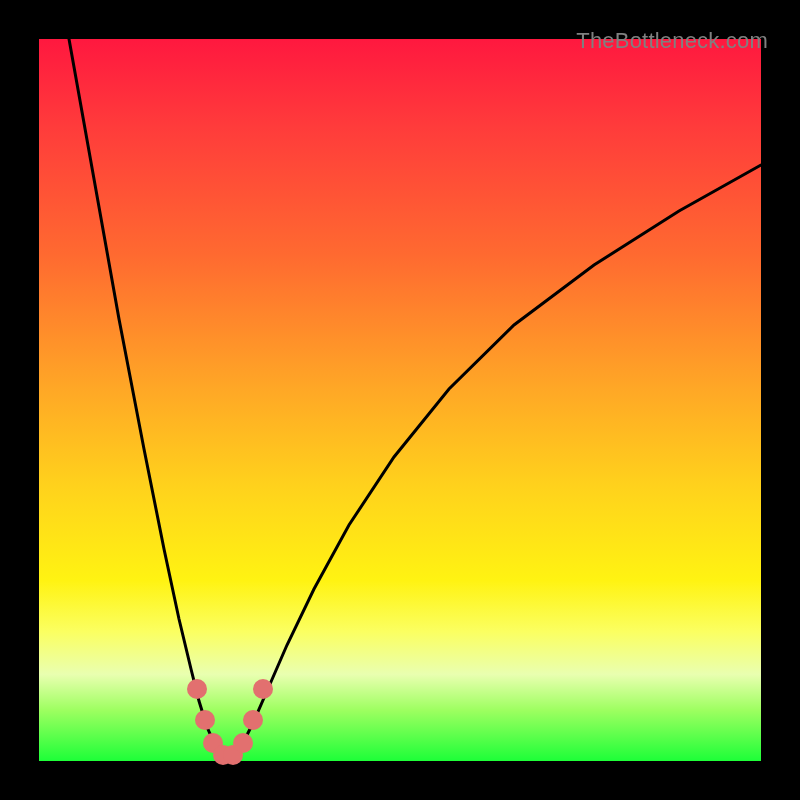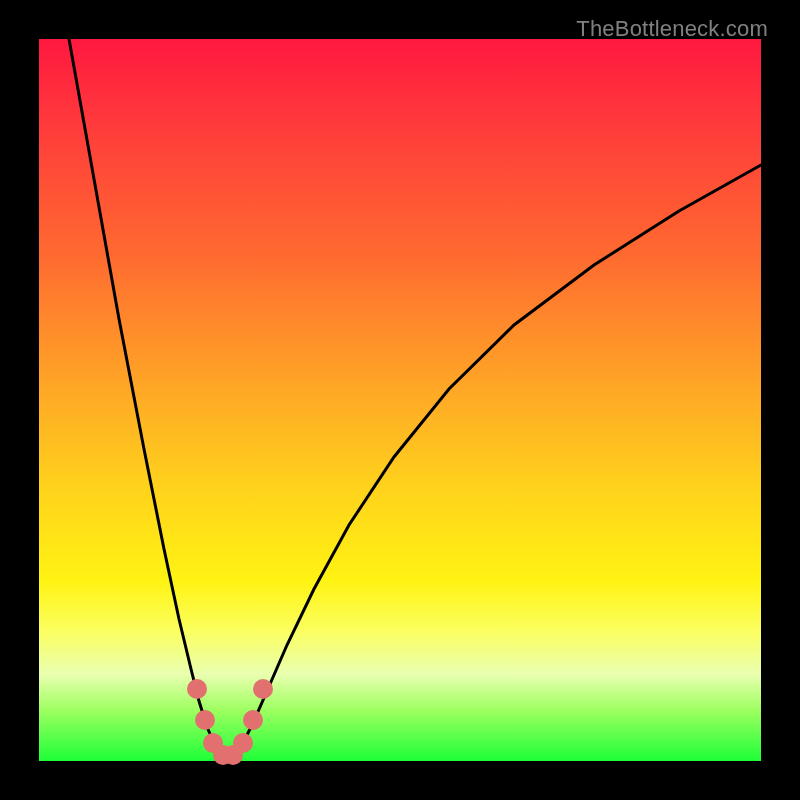--- a/index.html
+++ b/index.html
@@ -34,21 +34,21 @@
       #ffd21c 62%,
       #fff312 75%,
       #fbff60 82%,
       #e9ffb0 88%,
       #9dff60 93%,
       #1dff38 100%
     );
   }
   .watermark {
     position: absolute;
-    top: 16px;
+    top: 28px;
     right: 32px;
     color: #808080;
     font-size: 22px;
     font-weight: 500;
     letter-spacing: 0.2px;
     user-select: none;
   }
   svg.curve {
     position: absolute;
     left: 0;

